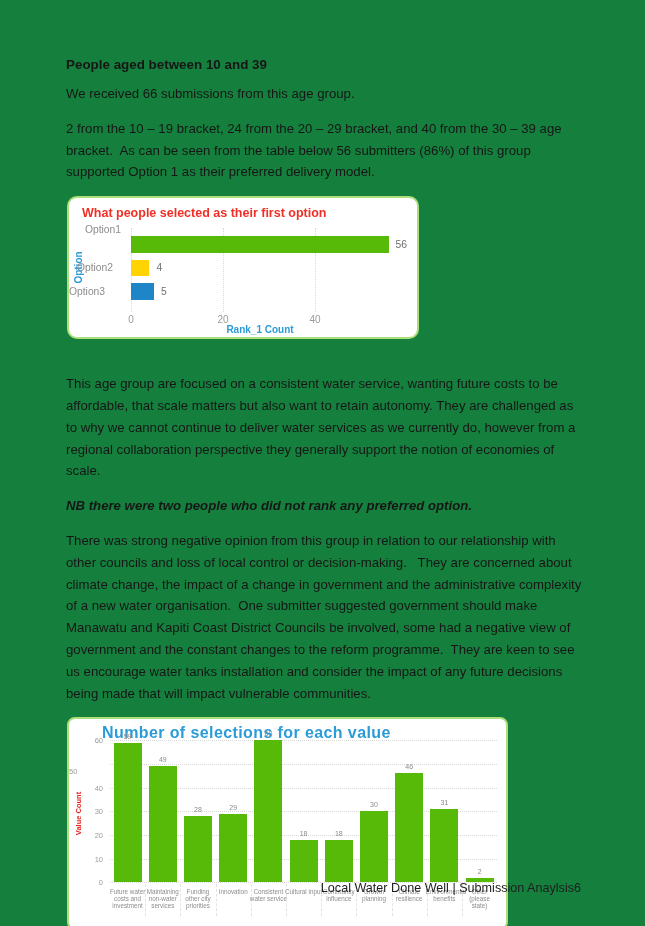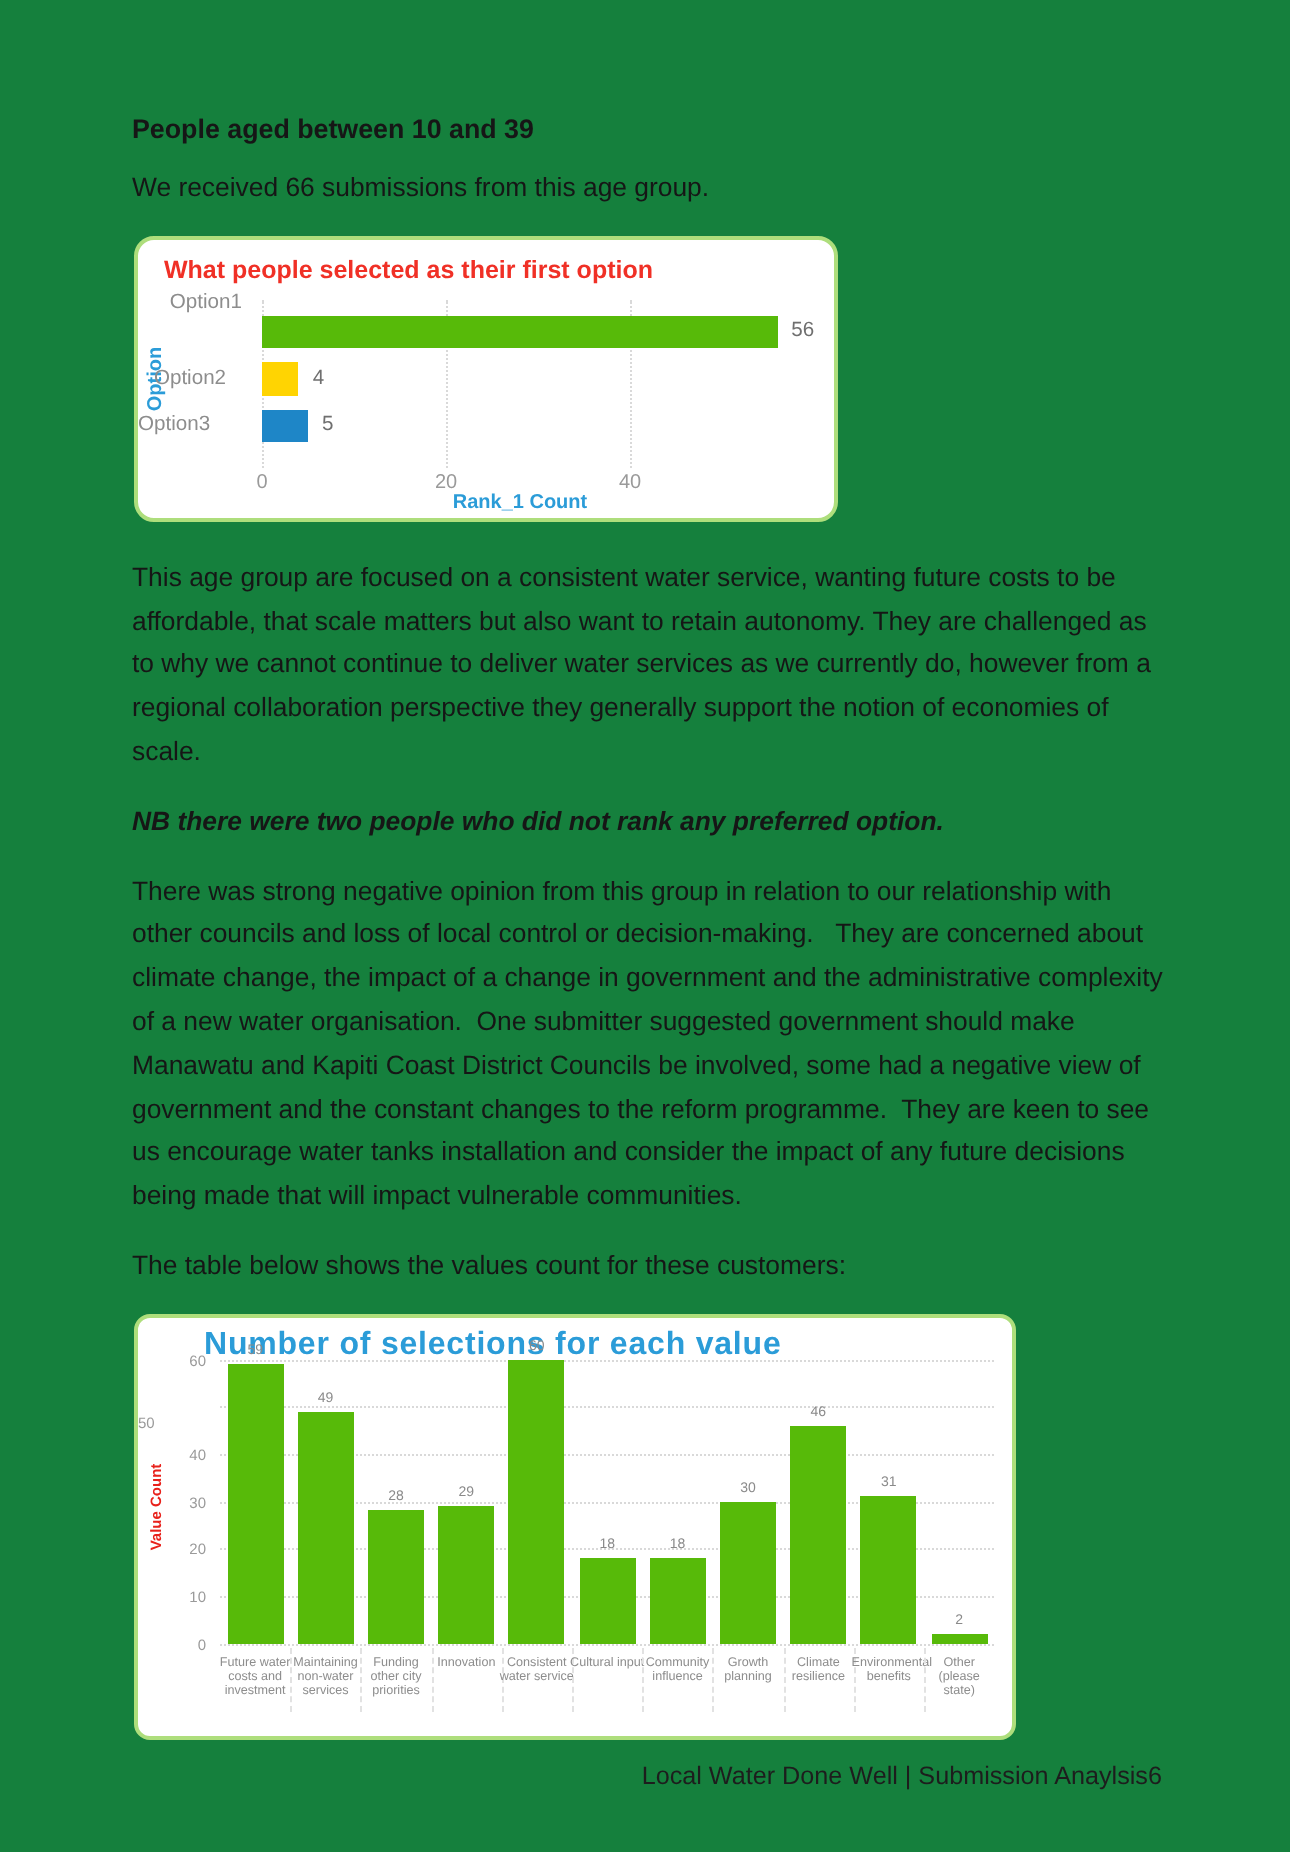--- a/index.html
+++ b/index.html
@@ -3,33 +3,34 @@
 <meta charset="utf-8">
 <style>
   html,body{margin:0;padding:0;background:#ffffff;}
   .page{position:relative;width:645px;height:926px;background:#15803d;overflow:hidden;
         font-family:Liberation Sans, sans-serif;color:#161616;}
   .content{position:absolute;left:66px;top:57px;width:517px;}
   .doc-heading{font-size:13.4px;font-weight:bold;margin:0 0 11px 0;}
   .body-text{font-size:13.2px;line-height:21.8px;margin:0 0 13px 0;white-space:pre-wrap;}
   .nb-text{font-weight:bold;font-style:italic;}
   .chart-box{position:relative;background:#fff;border:2px solid #aede7c;}
-  #chart1{width:348px;height:139px;border-radius:10px;margin:2px 0 17px 1px;}
+  #chart1{width:348px;height:139px;border-radius:10px;margin:2px 0 34px 1px;}
   #chart2{width:437px;height:209px;border-radius:8px;margin:2px 0 0 1px;}
   .abs{position:absolute;}
   .footer{position:absolute;left:66px;right:64px;top:881px;display:flex;
           justify-content:flex-end;font-size:12.6px;color:#1d1d1d;}
 </style>
 </head>
 <body>
 
 <div class="page">
   <div class="content">
     <div class="doc-heading">People aged between 10 and 39</div>
     <p class="body-text">We received 66 submissions from this age group.</p>
+    <p class="body-text">2 from the 10 – 19 bracket, 24 from the 20 – 29 bracket, and 40 from the 30 – 39 age bracket.  As can be seen from the table below 56 submitters (86%) of this group supported Option 1 as their preferred delivery model.</p>
 
     <div class="chart-box" id="chart1">
         <div class="abs" style="left: 13px; top: 8px; font-size: 12.5px; font-weight: bold; color: rgb(240, 48, 38);">What people selected as their first option</div>
         <div class="abs" style="left: -26px; top: 64px; width: 70px; text-align: center; font-size: 10px; font-weight: bold; color: rgb(43, 156, 216); transform: rotate(-90deg);">Option</div>
         <div class="abs" style="left: 62px; top: 30px; width: 0px; height: 84px; border-left: 1px dotted rgb(217, 217, 217);"></div>
         <div class="abs" style="left: 50px; top: 116px; width: 24px; text-align: center; font-size: 10px; color: rgb(154, 154, 154);">0</div>
         <div class="abs" style="left: 154px; top: 30px; width: 0px; height: 84px; border-left: 1px dotted rgb(217, 217, 217);"></div>
         <div class="abs" style="left: 142px; top: 116px; width: 24px; text-align: center; font-size: 10px; color: rgb(154, 154, 154);">20</div>
         <div class="abs" style="left: 246px; top: 30px; width: 0px; height: 84px; border-left: 1px dotted rgb(217, 217, 217);"></div>
         <div class="abs" style="left: 234px; top: 116px; width: 24px; text-align: center; font-size: 10px; color: rgb(154, 154, 154);">40</div>
@@ -41,21 +42,20 @@
         <div class="abs" style="left: 87.4px; top: 64px; font-size: 10.3px; color: rgb(111, 111, 111);">4</div>
         <div class="abs" style="left: 0px; top: 87.5px; width: 52px; text-align: left; font-size: 10.3px; color: rgb(141, 141, 141);">Option3</div>
         <div class="abs" style="left: 62px; top: 85px; width: 23px; height: 16.5px; background: rgb(30, 134, 199);"></div>
         <div class="abs" style="left: 92px; top: 87.5px; font-size: 10.3px; color: rgb(111, 111, 111);">5</div>
         <div class="abs" style="left: 106px; top: 126px; width: 170px; text-align: center; font-size: 10px; font-weight: bold; color: rgb(43, 156, 216);">Rank_1 Count</div>
       </div>
 
     <p class="body-text">This age group are focused on a consistent water service, wanting future costs to be affordable, that scale matters but also want to retain autonomy. They are challenged as to why we cannot continue to deliver water services as we currently do, however from a regional collaboration perspective they generally support the notion of economies of scale.</p>
     <p class="body-text nb-text">NB there were two people who did not rank any preferred option.</p>
     <p class="body-text">There was strong negative opinion from this group in relation to our relationship with other councils and loss of local control or decision-making.   They are concerned about climate change, the impact of a change in government and the administrative complexity of a new water organisation.  One submitter suggested government should make Manawatu and Kapiti Coast District Councils be involved, some had a negative view of government and the constant changes to the reform programme.  They are keen to see us encourage water tanks installation and consider the impact of any future decisions being made that will impact vulnerable communities.</p>
-    <p class="body-text">The table below shows the values count for these customers:</p>
 
     <div class="chart-box" id="chart2">
         <div class="abs" style="left: 12px; top: 5px; font-size: 16px; font-weight: bold; letter-spacing: 0.4px; color: rgb(43, 156, 216); margin-left: 21px;">Number of selections for each value</div>
         <div class="abs" style="left: -31px; top: 90px; width: 80px; text-align: center; font-size: 7.5px; font-weight: bold; color: rgb(232, 33, 27); transform: rotate(-90deg);">Value Count</div>
         <div class="abs" style="left: 41px; top: 163px; width: 387px; height: 0px; border-top: 1px dotted rgb(217, 217, 217);"></div>
         <div class="abs" style="left: 0px; top: 159px; width: 34px; text-align: right; font-size: 7.5px; color: rgb(154, 154, 154);">0</div>
         <div class="abs" style="left: 41px; top: 139.3px; width: 387px; height: 0px; border-top: 1px dotted rgb(217, 217, 217);"></div>
         <div class="abs" style="left: 0px; top: 135.3px; width: 34px; text-align: right; font-size: 7.5px; color: rgb(154, 154, 154);">10</div>
         <div class="abs" style="left: 41px; top: 115.6px; width: 387px; height: 0px; border-top: 1px dotted rgb(217, 217, 217);"></div>
         <div class="abs" style="left: 0px; top: 111.6px; width: 34px; text-align: right; font-size: 7.5px; color: rgb(154, 154, 154);">20</div>

